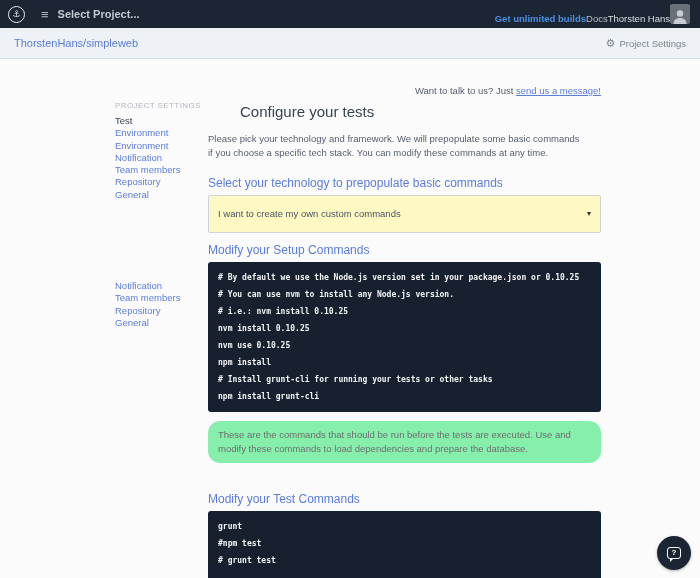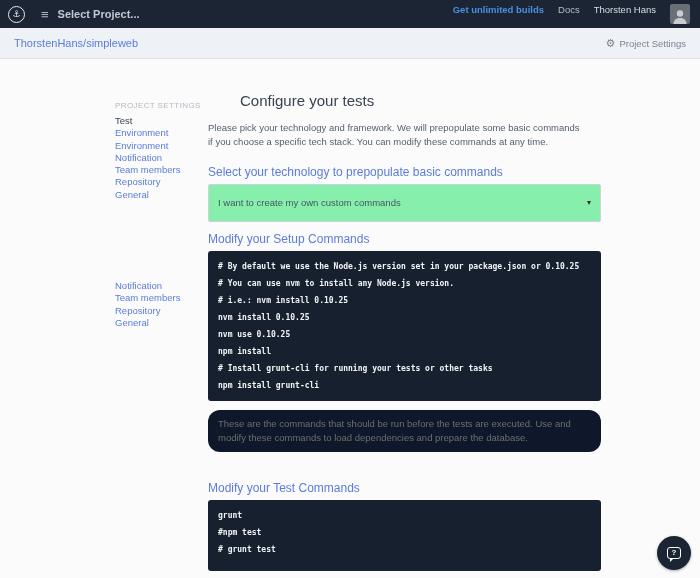--- a/index.html
+++ b/index.html
@@ -29,21 +29,21 @@
     margin-right: 16px;
   }
   .hamburger {
     color: #aeb6c2; font-size: 13px; line-height: 1;
     margin-right: 9px; cursor: pointer;
   }
   .select-project {
     color: #c3c9d3; font-size: 11px; font-weight: 600;
     cursor: pointer;
   }
-  .nav-right { margin-left: auto; display: flex; align-items: flex-start; gap: 14px; }
+  .nav-right { margin-left: auto; display: flex; align-items: flex-end; }
   .nav-link { font-size: 9.5px; cursor: pointer; }
   .nav-link.blue { color: #4a90e2; font-weight: 600; }
   .nav-link.gray { color: #b7bec9; }
   .nav-user { color: #d9dde3; font-size: 9.5px; cursor: pointer; }
   .avatar {
     width: 20px; height: 20px; border-radius: 2px;
     background: #6a7077; overflow: hidden;
     display: flex; align-items: flex-end; justify-content: center;
     cursor: pointer;
   }
@@ -86,21 +86,21 @@
 
   h1.page-title {
     font-size: 15px; font-weight: 400; color: #39434f;
     margin-top: 7px; margin-bottom: 12px; margin-left: 32px;
   }
   .description { font-size: 9.5px; line-height: 1.45; color: #555f6d; margin-bottom: 16px; width: 96%; }
 
   .field-label { color: #5b7cd9; font-size: 12px; margin-bottom: 5px; cursor: pointer; }
 
   .select-box {
-    height: 22px; background: #86efac;
+    height: 22px; background: #fef9c3;
     border: 1px solid #ccd3da; border-radius: 2px;
     display: flex; align-items: center;
     padding: 18px 9px; font-size: 9.5px; color: #4a5462;
     margin-bottom: 10px; cursor: pointer;
   }
   .select-box .caret { margin-left: auto; color: #333; font-size: 8px; }
 
   .code-block {
     background: #16202e;
     border-radius: 3px;
@@ -110,21 +110,21 @@
     line-height: 17px;
     padding: 7px 10px;
     white-space: pre;
     overflow: hidden;
     margin-bottom: 9px;
     cursor: text;
   }
   .code-block.test { min-height: 71px; }
 
   .help-box {
-    background: #0f172a;
+    background: #86efac;
     border-radius: 12px;
     color: #6e6e6e;
     font-size: 9.5px; line-height: 1.5;
     padding: 7px 10px;
     margin-bottom: 29px;
   }
 
   .label-test { margin-top: 12px; }
 
   .btn-row { display: flex; justify-content: flex-end; margin-top: 19px; }
@@ -204,20 +204,23 @@
     <div class="side-group-2">
       <div class="side-item">Notification</div>
       <div class="side-item">Team members</div>
       <div class="side-item">Repository</div>
       <div class="side-item">General</div>
     </div>
   </div>
 
   <div class="main">
 
+    <div class="talk-row">
+      <span>Want to talk to us? Just </span><a>send us a message!</a>
+    </div>
 
     <h1 class="page-title">Configure your tests</h1>
 
     <p class="description">Please pick your technology and framework. We will prepopulate some basic commands if you choose a specific tech stack. You can modify these commands at any time.</p>
 
     <div class="field-label">Select your technology to prepopulate basic commands</div>
 
     <div class="select-box">
       <span>I want to create my own custom commands</span>
       <span class="caret">▾</span>

